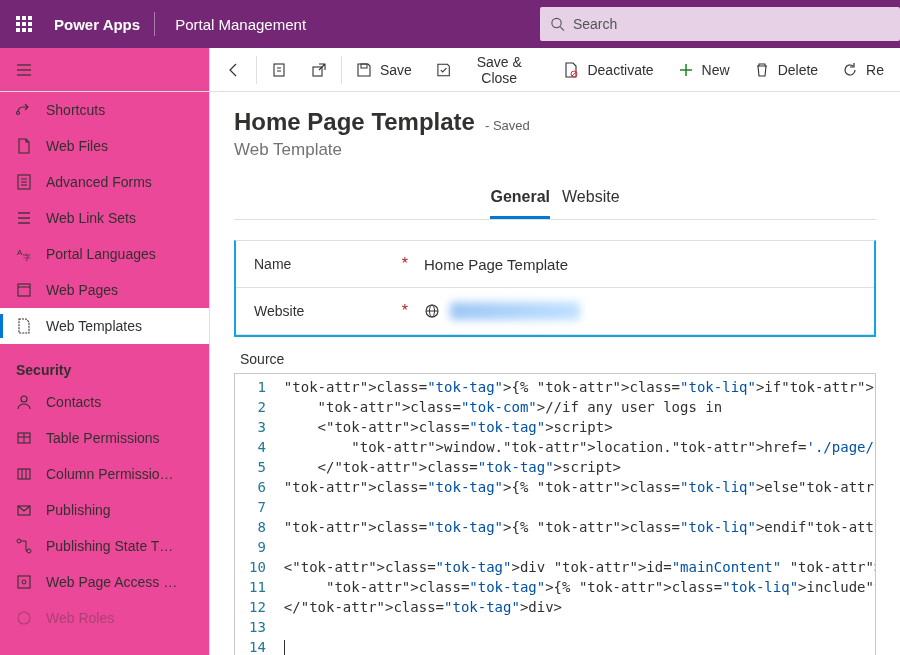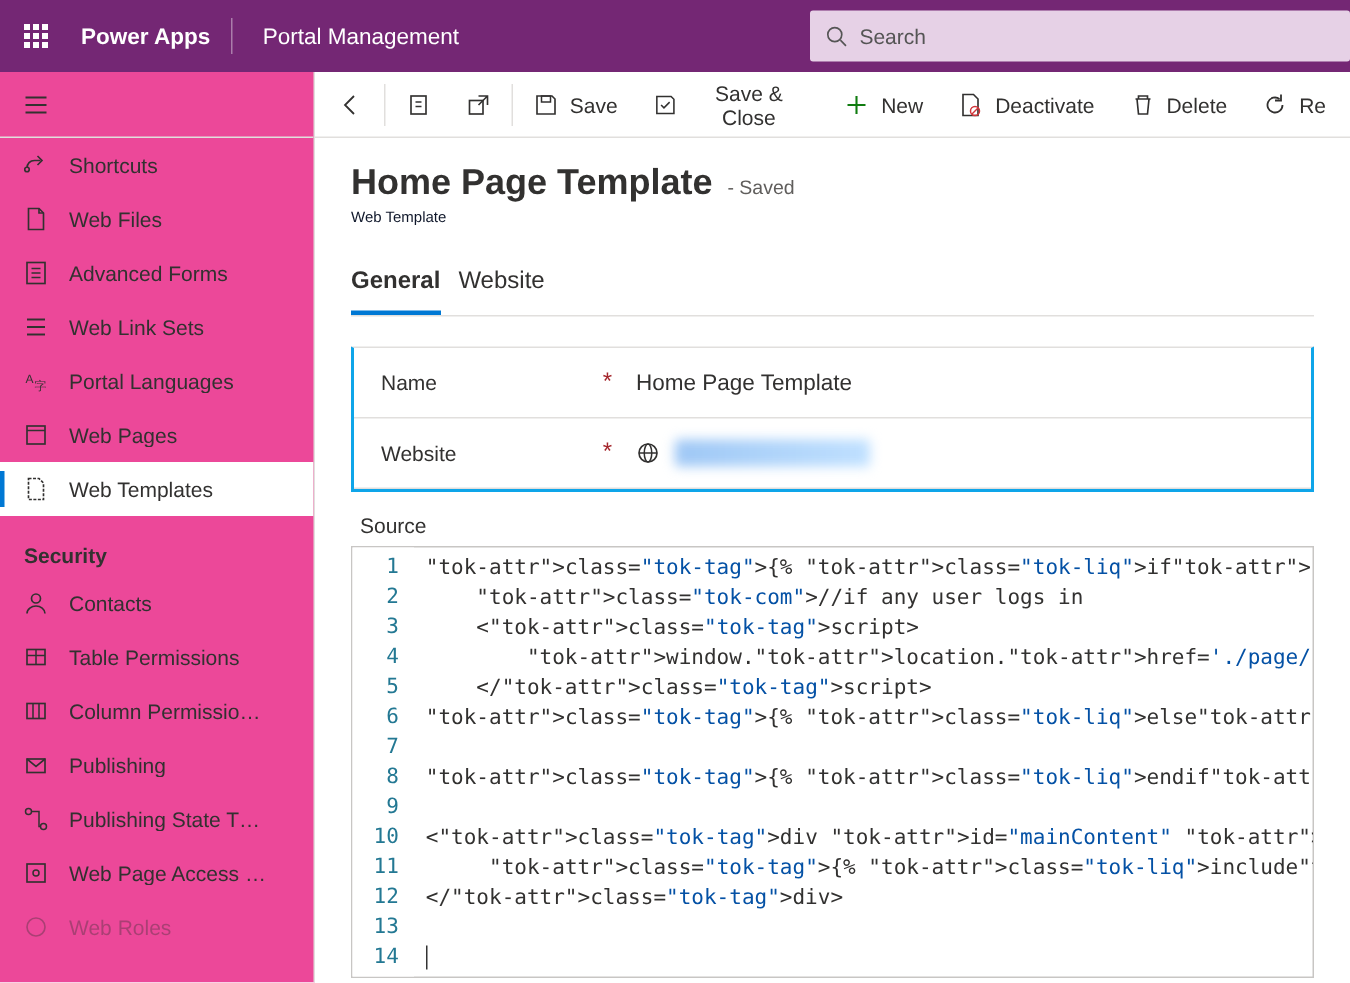--- a/index.html
+++ b/index.html
@@ -30,22 +30,22 @@
 .main { flex: 1; display: flex; flex-direction: column; overflow: hidden; }
 .cmdbar { height: 44px; border-bottom: 1px solid #e1dfdd; display: flex; align-items: center; padding: 0 4px; }
 .cmdbtn { height: 32px; padding: 0 12px; display: flex; align-items: center; gap: 8px; cursor: pointer; border: none; background: none; font-size: 14px; color: #323130; }
 .cmdbtn svg { width: 16px; height: 16px; }
 .cmdsep { width: 1px; height: 28px; background: #e1dfdd; margin: 0 2px; }
 
 .content { flex: 1; padding: 16px 24px; overflow: auto; }
 .title-row { display: flex; align-items: baseline; gap: 10px; }
 .page-title { font-size: 24px; font-weight: 600; }
 .save-status { font-size: 13px; color: #605e5c; }
-.subtitle { font-size: 10px; margin-top: 4px; color: #0f172a; }
-.tabs { display: flex; gap: 12px; margin-top: 22px; border-bottom: 1px solid #e1dfdd; }
+.subtitle { font-size: 17px; margin-top: 4px; color: #737373; }
+.tabs { display: flex; gap: 12px; margin-top: 22px; border-bottom: 1px solid #e1dfdd; justify-content: center; }
 .tab { padding: 6px 0 10px 0; cursor: pointer; font-size: 16px; color: #323130; border-bottom: 3px solid transparent; }
 .tab.active { font-weight: 600; border-bottom-color: #0078D4; }
 
 .form-area { margin-top: 20px; border: 2px solid #0ea5e9; border-top: 1px solid #e1dfdd; }
 .form-row { display: flex; align-items: center; padding: 14px 18px; border-bottom: 1px solid #e1dfdd; }
 .form-label { width: 170px; display: flex; align-items: center; }
 .req { color: #a4262c; margin-left: auto; margin-right: 16px; font-size: 16px; }
 .form-value { font-size: 15px; }
 .globe-val { display: flex; align-items: center; gap: 10px; }
 .blur-box { width: 130px; height: 18px; background: linear-gradient(90deg,#9ec7f5,#bfe0ff); filter: blur(4px); border-radius: 2px; }
@@ -235,32 +235,32 @@
       </button>
       <button class="cmdbtn">
         <svg viewBox="0 0 16 16">
             <path d="M2 2h10l2 2v10H2z" fill="none" stroke="#323130" stroke-width="1.1"></path>
             <path d="M5 8l2 2 4-4" fill="none" stroke="#323130" stroke-width="1.1"></path>
           </svg>
         <span>Save &amp; Close</span>
       </button>
       <button class="cmdbtn">
         <svg viewBox="0 0 16 16">
-            <line x1="8" y1="2" x2="8" y2="14" stroke="#107C10" stroke-width="1.4"></line>
-            <line x1="2" y1="8" x2="14" y2="8" stroke="#107C10" stroke-width="1.4"></line>
-          </svg>
-        <span>New</span>
-      </button>
-      <button class="cmdbtn">
-        <svg viewBox="0 0 16 16">
             <path d="M3 1h7l3 3v11H3z" fill="none" stroke="#323130" stroke-width="1.1"></path>
             <circle cx="11" cy="12" r="3" fill="none" stroke="#d13438"></circle>
             <line x1="9" y1="14" x2="13" y2="10" stroke="#d13438"></line>
           </svg>
         <span>Deactivate</span>
+      </button>
+      <button class="cmdbtn">
+        <svg viewBox="0 0 16 16">
+            <line x1="8" y1="2" x2="8" y2="14" stroke="#107C10" stroke-width="1.4"></line>
+            <line x1="2" y1="8" x2="14" y2="8" stroke="#107C10" stroke-width="1.4"></line>
+          </svg>
+        <span>New</span>
       </button>
       <button class="cmdbtn">
         <svg viewBox="0 0 16 16">
             <path d="M3 4h10M5 4V2h6v2M4 4l1 10h6l1-10" fill="none" stroke="#323130" stroke-width="1.1"></path>
           </svg>
         <span>Delete</span>
       </button>
       <button class="cmdbtn">
         <svg viewBox="0 0 16 16">
             <path d="M13 8a5 5 0 1 1-2-4" fill="none" stroke="#323130" stroke-width="1.2"></path>

